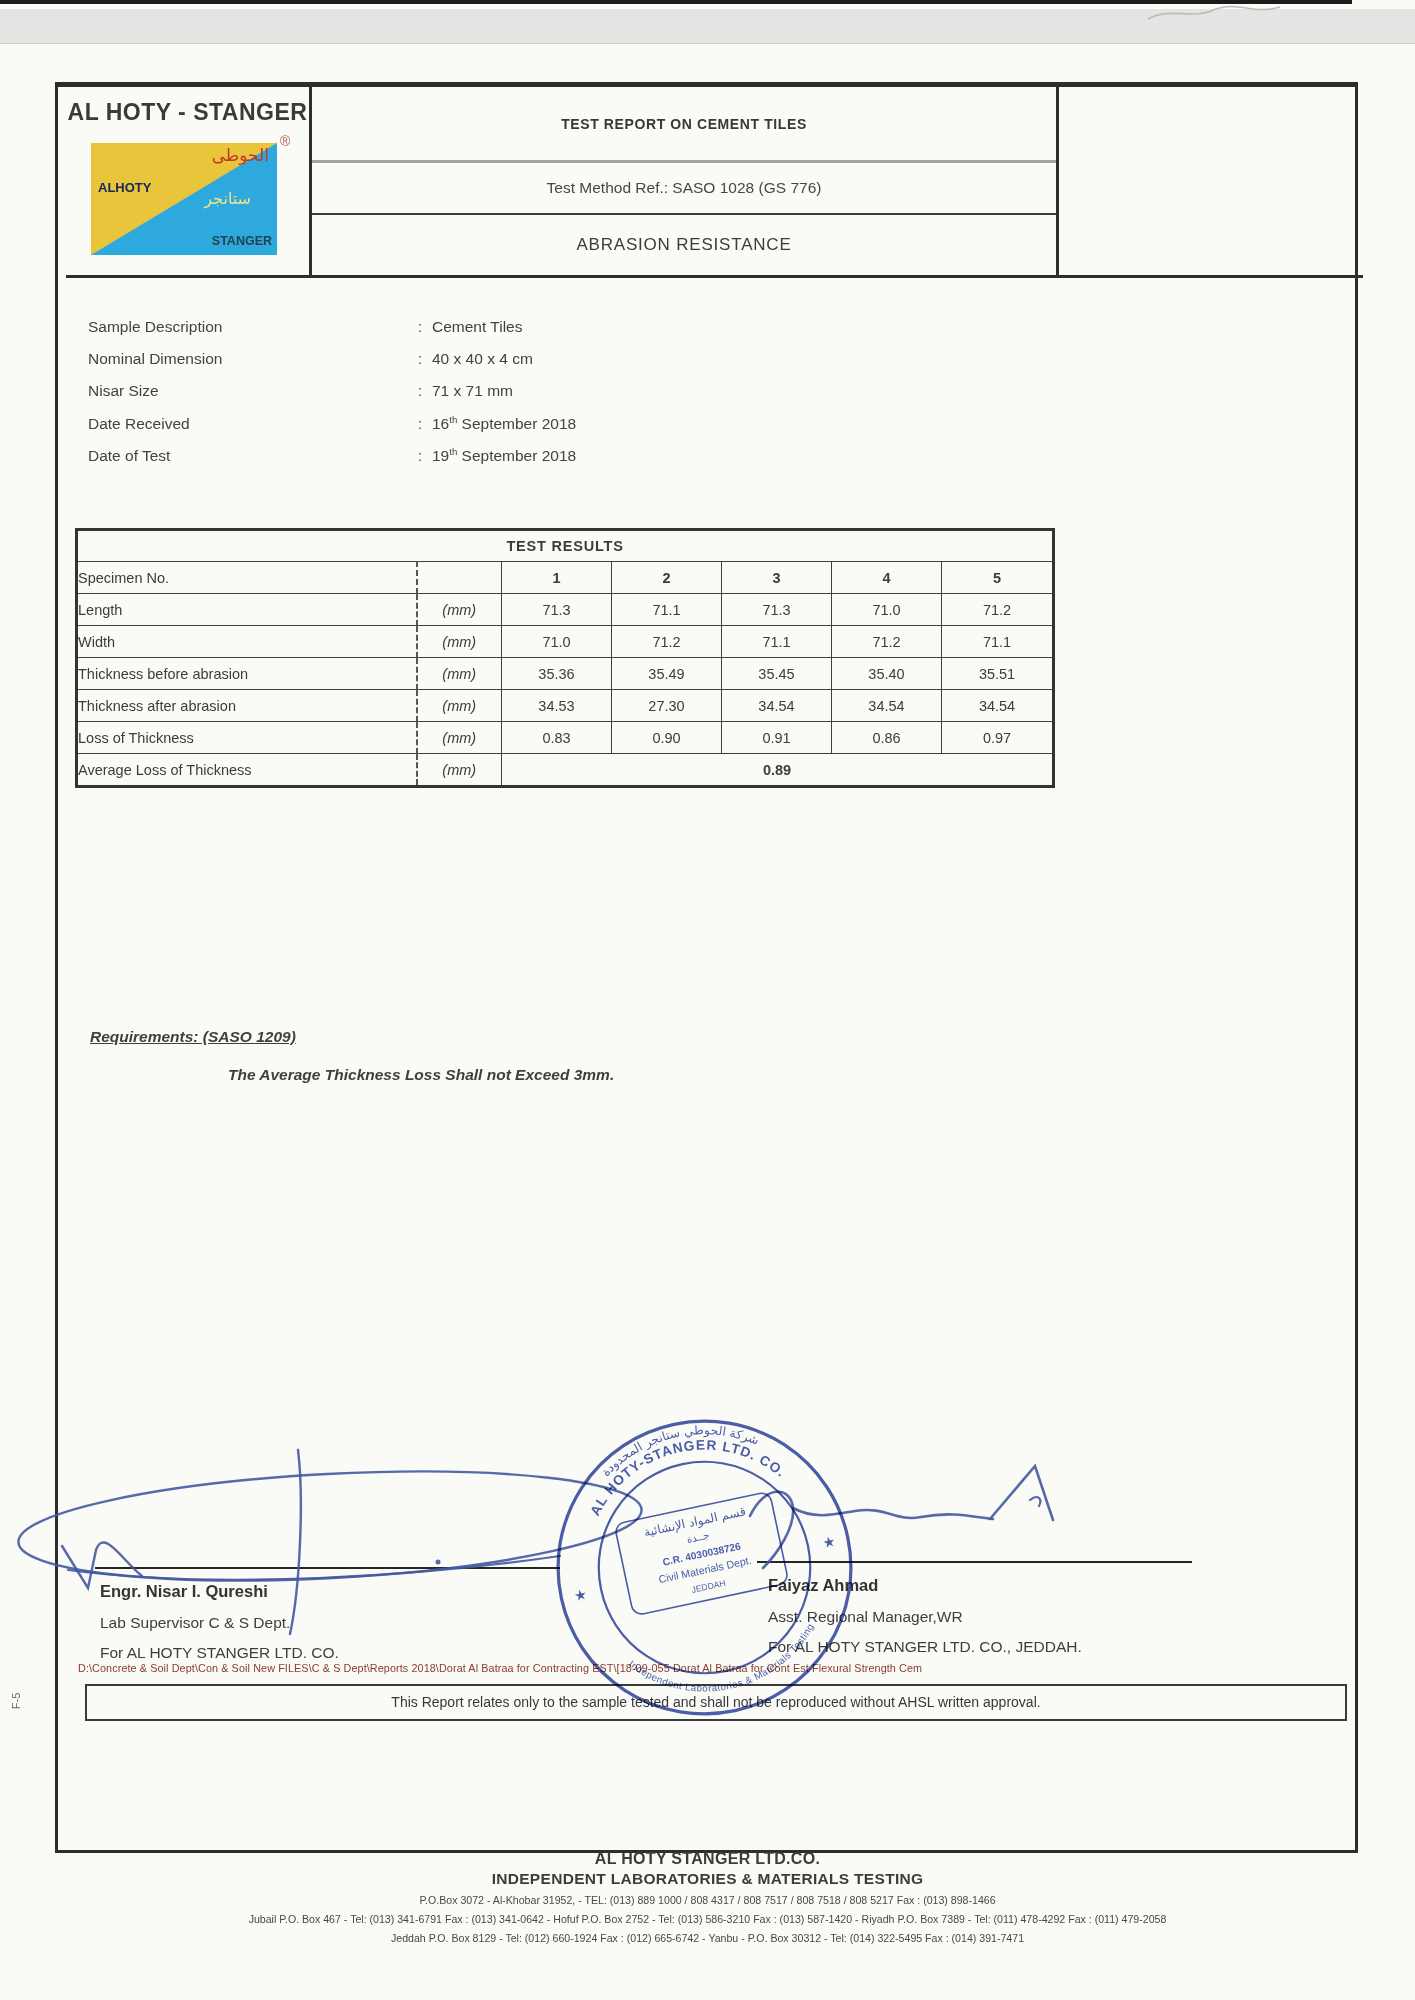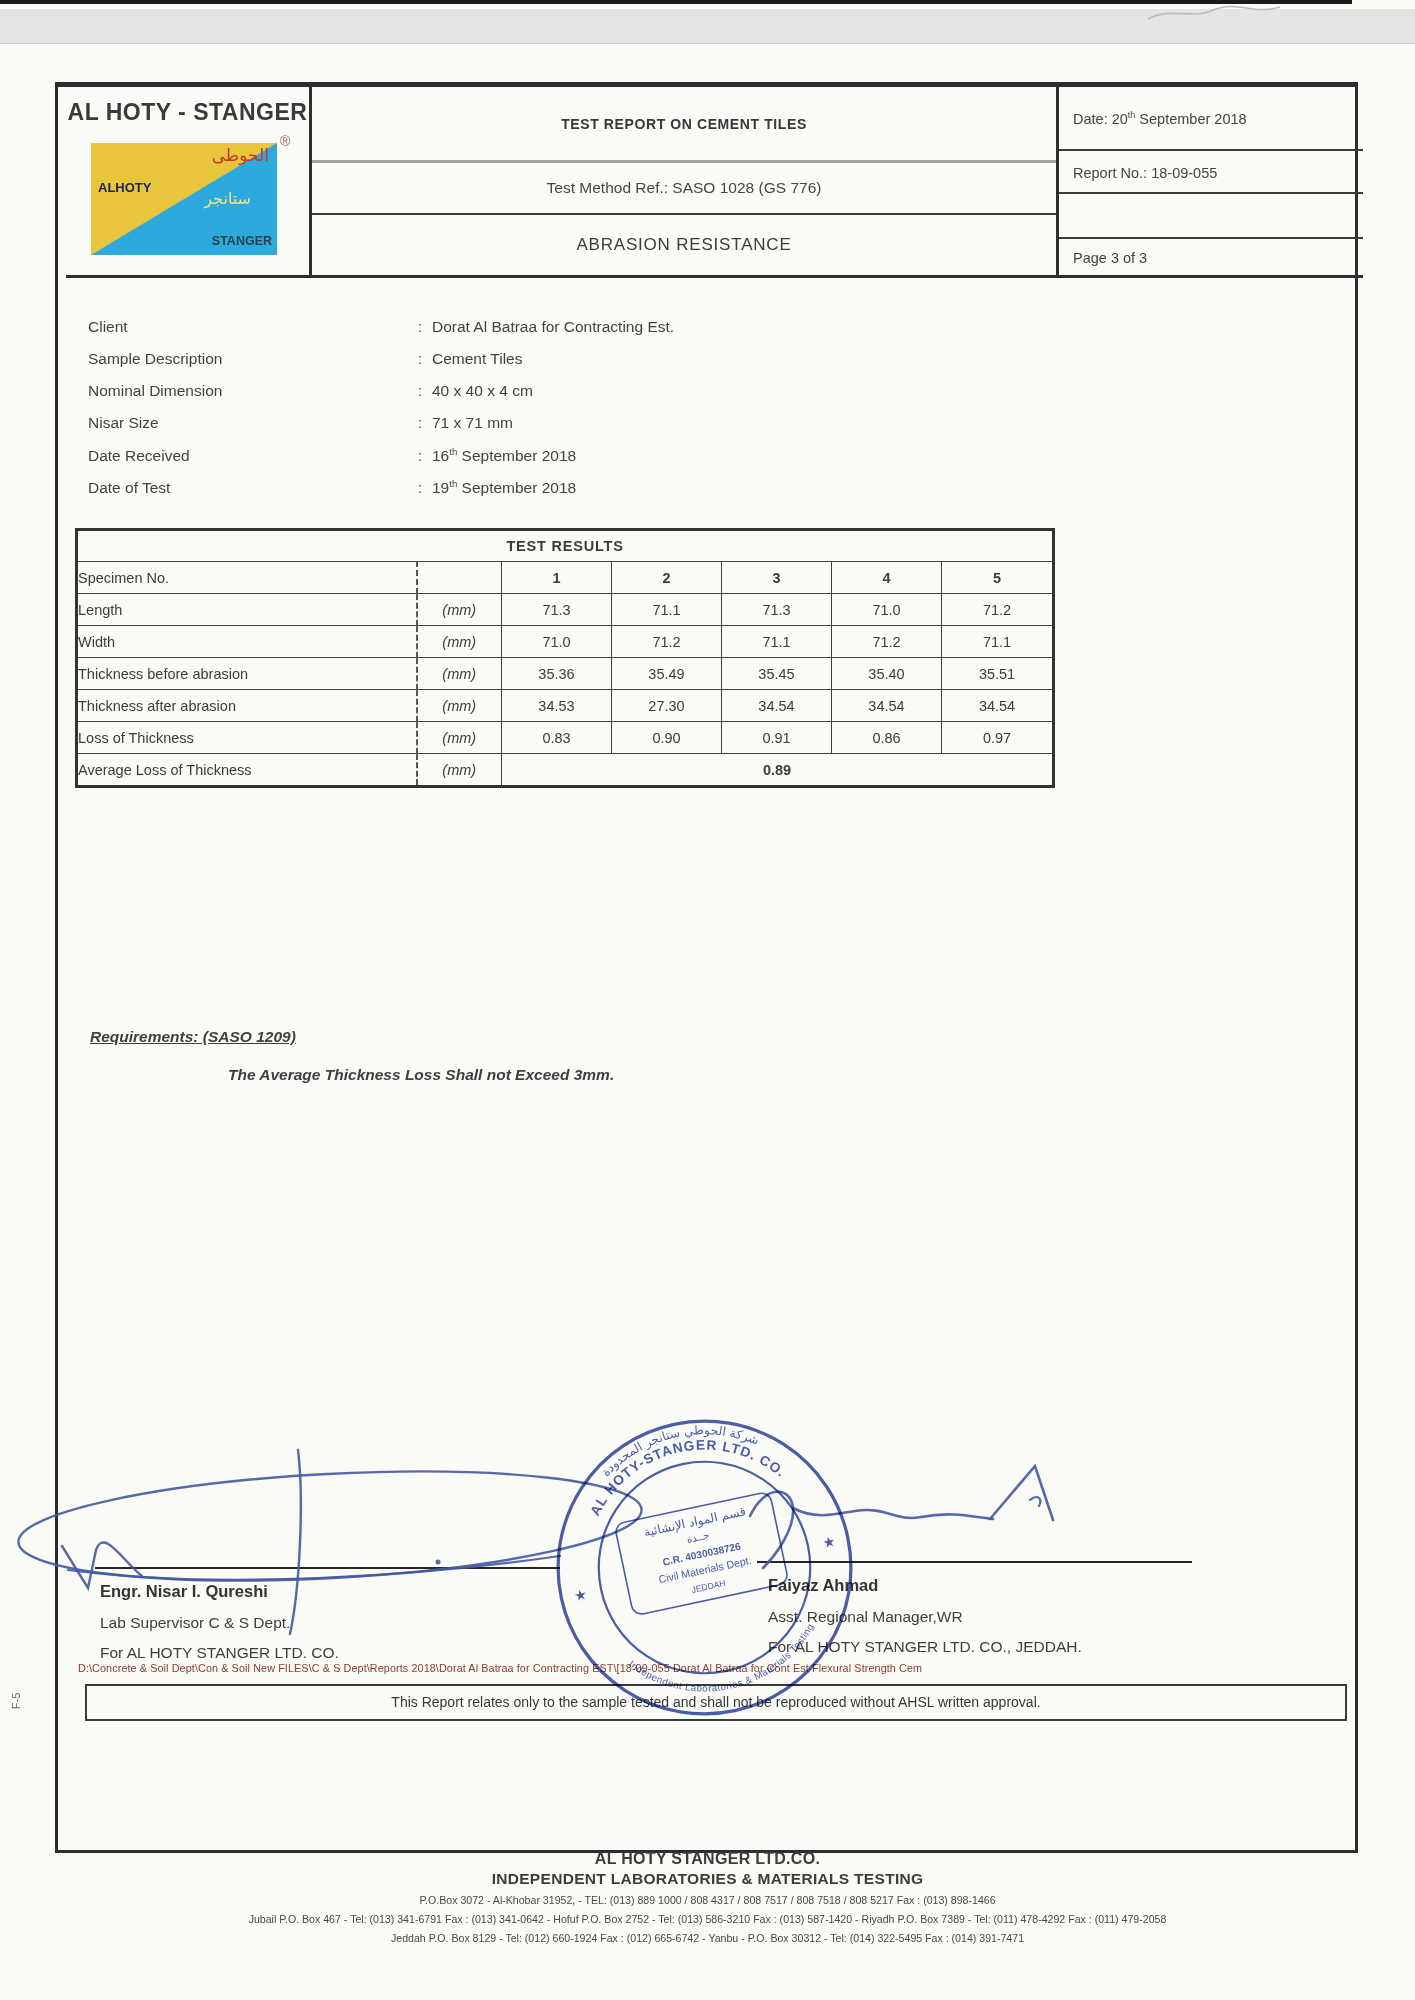--- a/index.html
+++ b/index.html
@@ -123,36 +123,25 @@
         </div>
         <span class="logo-reg">®</span>
       </div>
 
       <div class="hdr-mid">
         <div class="mid-row1">TEST REPORT ON CEMENT TILES</div>
         <div class="mid-row2">Test Method Ref.: SASO 1028 (GS 776)</div>
         <div class="mid-row3">ABRASION RESISTANCE</div>
       </div>
 
-      <div class="hdr-right">
-        <div class="r-row r1">
-          <span><span>Date: 20</span><sup>th</sup><span> September 2018</span></span>
-        </div>
-        <div class="r-row r2">Report No.: 18-09-055</div>
-        <div class="r-row r3"></div>
-        <div class="r-row r4">Page  3  of  3</div>
-      </div>
     </div>
 
   </div>
 
   <div class="info">
-    <div class="info-row">
-      <span class="info-label">Client</span><span class="info-colon">:</span><span>Dorat Al Batraa for Contracting Est.</span>
-    </div>
     <div class="info-row">
       <span class="info-label">Sample Description</span><span class="info-colon">:</span><span>Cement Tiles</span>
     </div>
     <div class="info-row">
       <span class="info-label">Nominal Dimension</span><span class="info-colon">:</span><span>40 x 40 x 4 cm</span>
     </div>
     <div class="info-row">
       <span class="info-label">Nisar Size</span><span class="info-colon">:</span><span>71 x 71 mm</span>
     </div>
     <div class="info-row">

